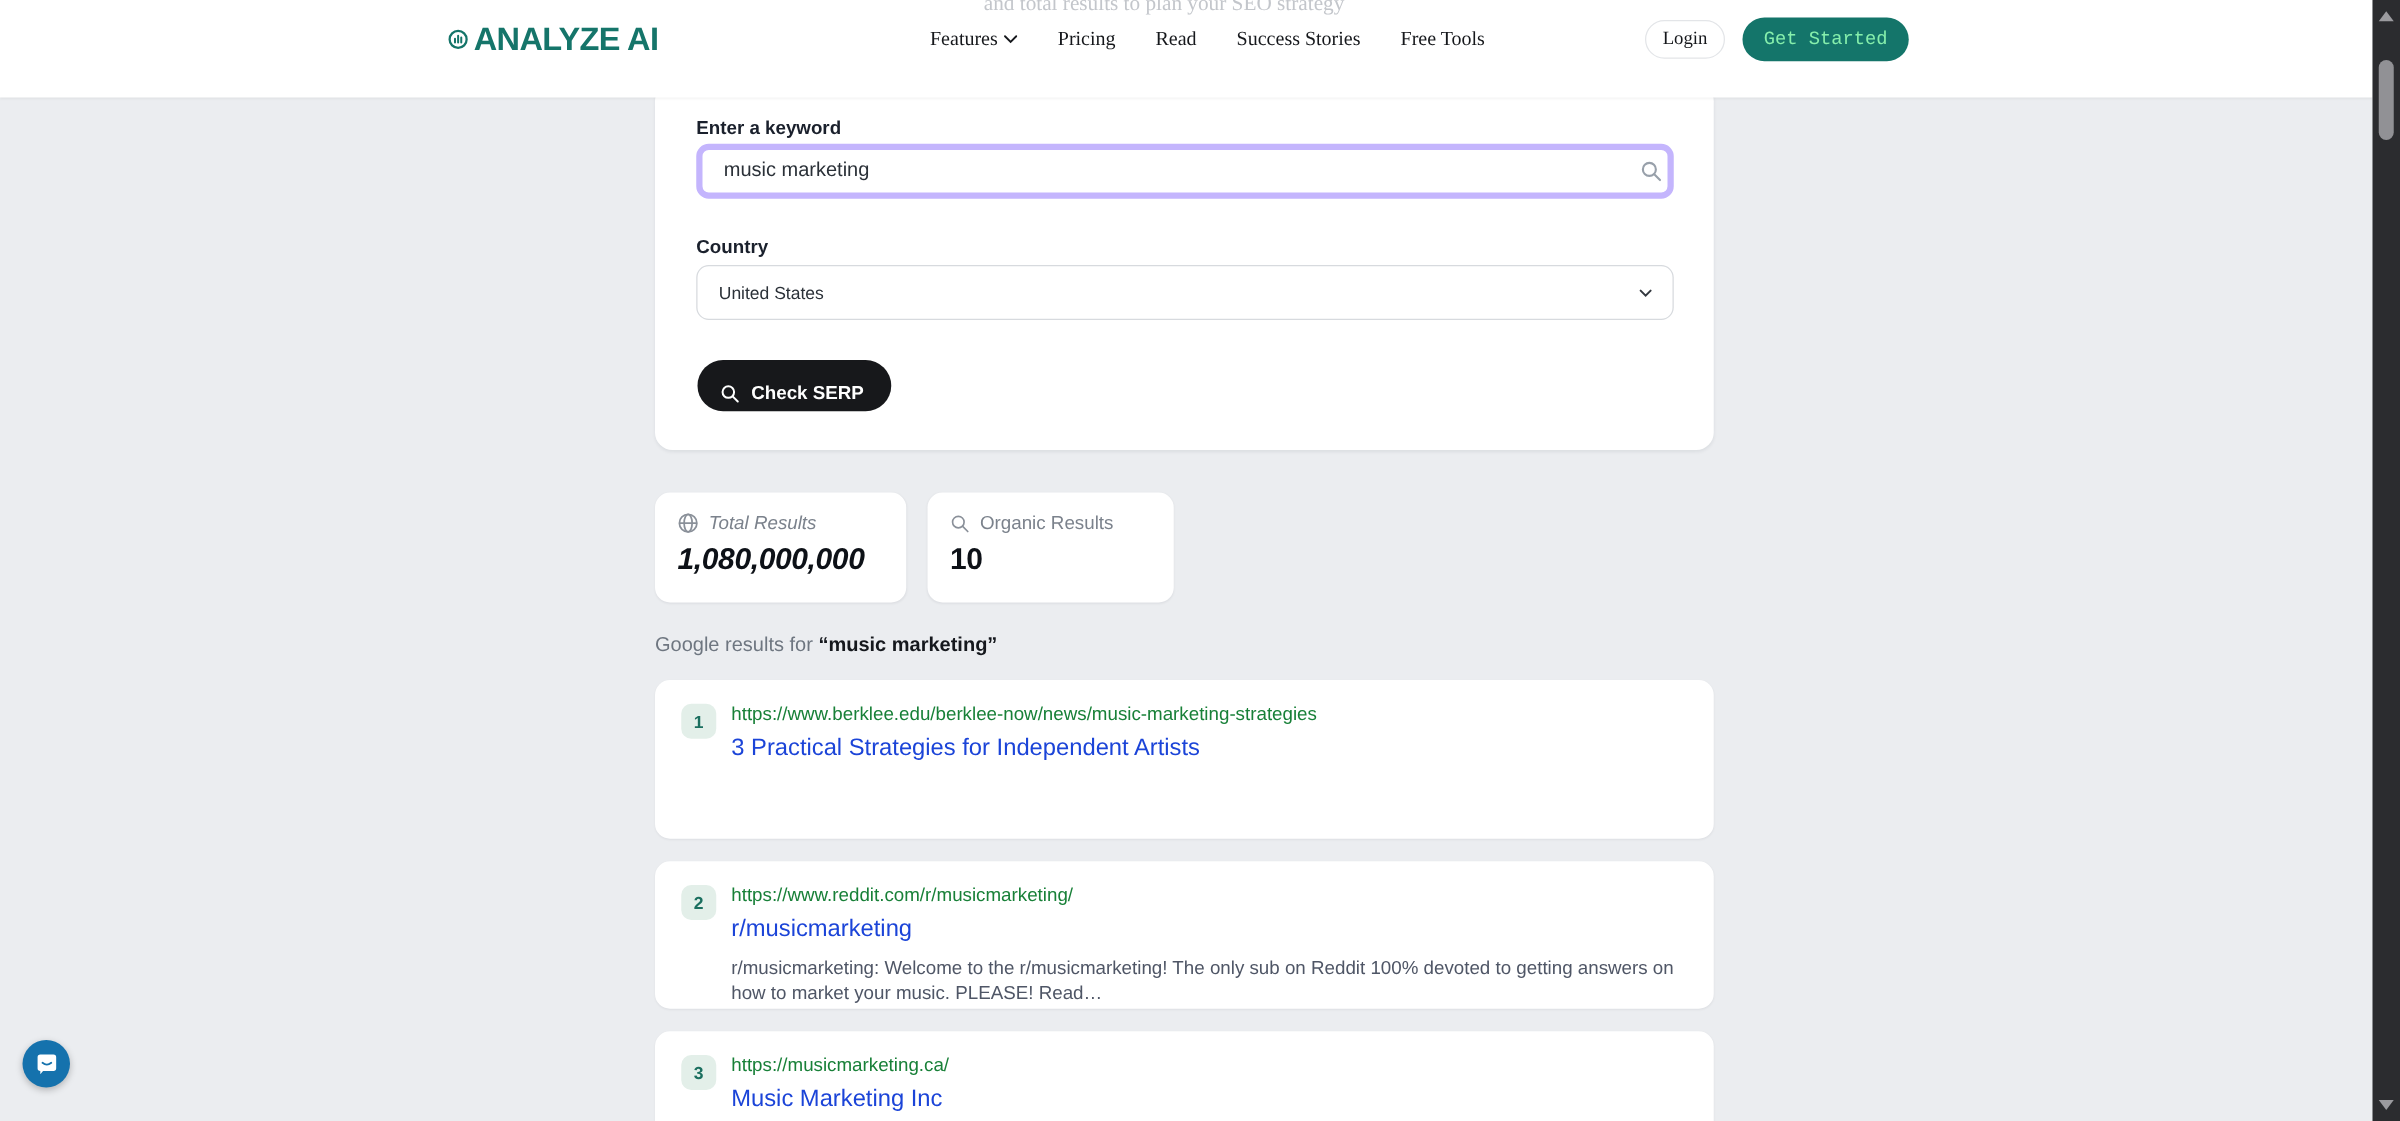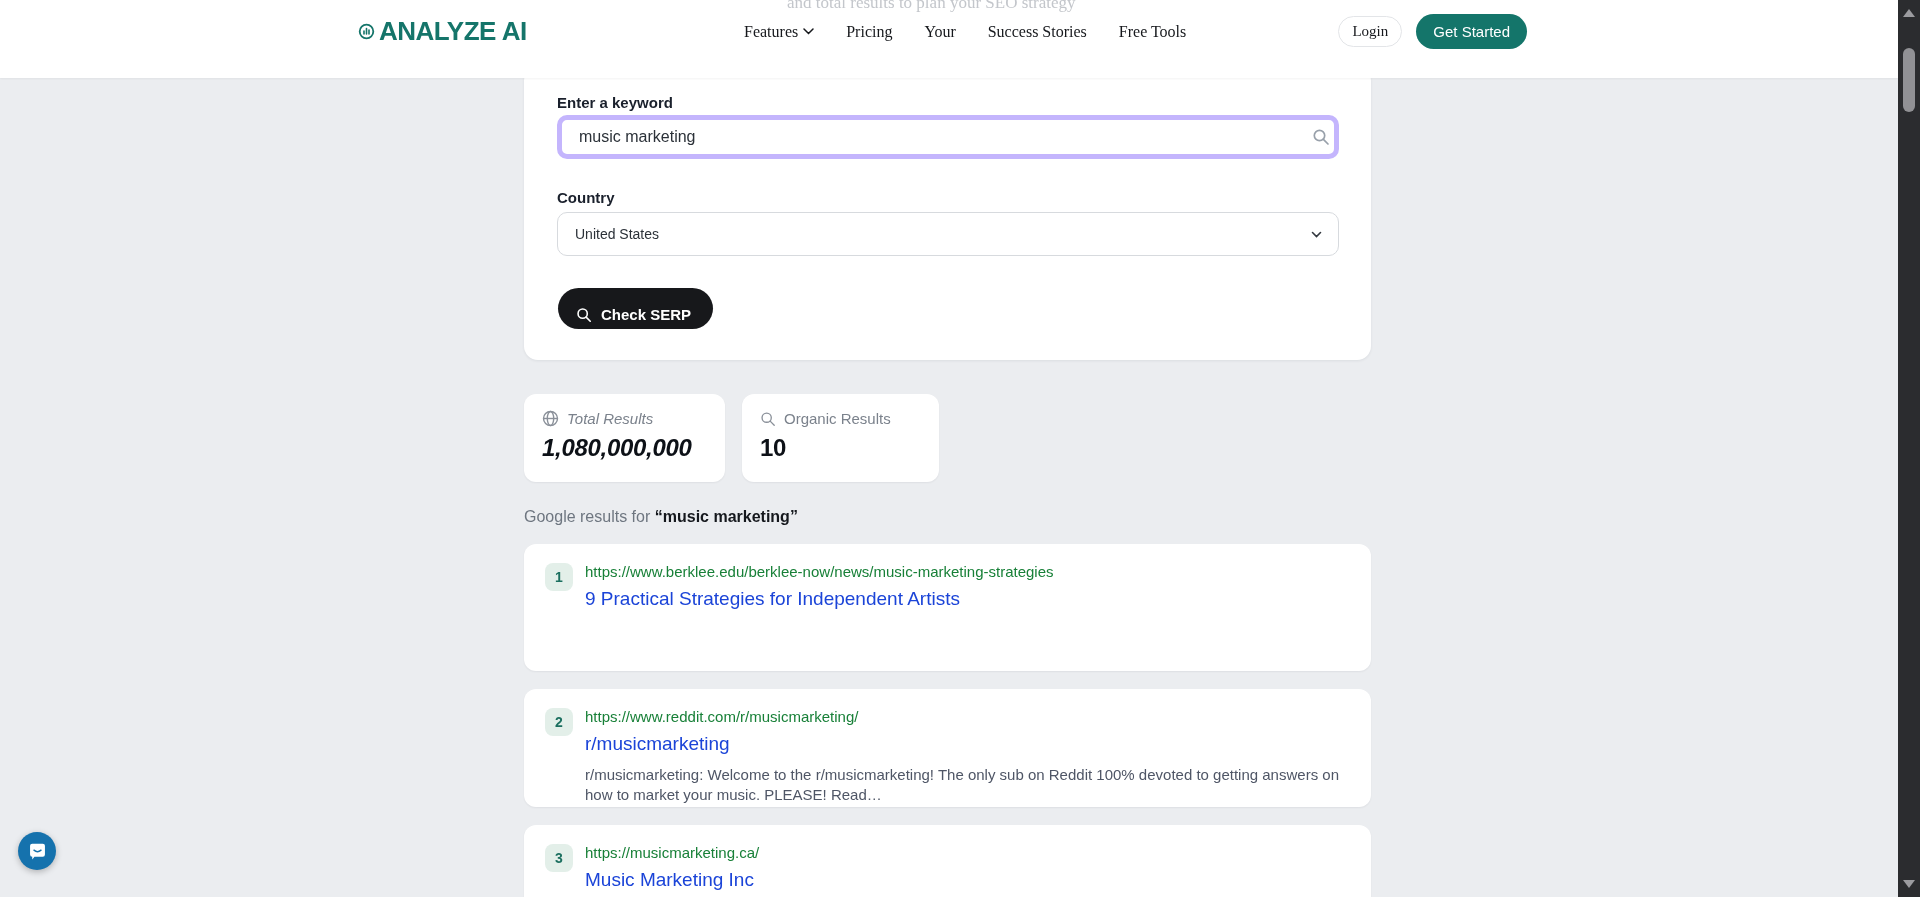--- a/index.html
+++ b/index.html
@@ -14,21 +14,21 @@
                   font-size:17px; color:#c3c6cb; filter:blur(.6px); white-space:nowrap; }
   .logo { position:absolute; left:358px; top:16px; display:flex; align-items:center; gap:4px;
           color:#15756a; font-weight:700; font-size:26px; letter-spacing:-0.5px; }
   .navlinks { position:absolute; left:744px; top:0; height:63px; display:flex; align-items:center; gap:32px;
               font-family:"Liberation Serif",serif; font-size:16px; color:#16181c; }
   .navlink { display:flex; align-items:center; gap:5px; cursor:pointer; white-space:nowrap; }
   .auth { position:absolute; right:371px; top:0; height:63px; display:flex; align-items:center; gap:14px; }
   .login-btn { background:#fff; border:1px solid #e3e5e8; border-radius:999px; padding:6px 13px;
                font-family:"Liberation Serif",serif; font-size:15px; color:#16181c; cursor:pointer; }
   .getstarted-btn { background:#14756a; border:none; border-radius:999px; padding:9px 17px;
-                    font-family:Liberation Sans, sans-serif; font-size:15px; color:#ffffff; cursor:pointer; }
+                    font-family:Liberation Mono, monospace; font-size:15px; color:#86efac; cursor:pointer; }
 
   
   .form-card { position:absolute; left:524px; top:67px; width:847px; height:293px; background:#fff;
                border-radius:14px; box-shadow:0 1px 3px rgba(16,24,40,.07); }
   .field-label { position:absolute; left:33px; font-size:15px; font-weight:700; color:#1a202c; }
   .kw-label { top:27px; }
   .keyword-input { position:absolute; left:33px; top:48px; width:782px; height:44px; border:5px solid #c4b5fd;
                    border-radius:10px; font-size:16px; color:#2b3138; padding:0 44px 0 17px; outline:none;
                    font-family:"Liberation Sans","DejaVu Sans",sans-serif; background:#fff; }
   .input-search-icon { position:absolute; left:788px; top:61px; }
@@ -106,21 +106,21 @@
         <span style="display:flex;">
           <svg width="11" height="7" viewBox="0 0 11 7">
               <path d="M1 1 L5.5 5.5 L10 1" fill="none" stroke="#16181c" stroke-width="1.5" stroke-linecap="round"></path>
             </svg>
         </span>
       </span>
       <span class="navlink">
           <span>Pricing</span>
         </span>
       <span class="navlink">
-          <span>Your</span>
+          <span>Read</span>
         </span>
       <span class="navlink">
           <span>Success Stories</span>
         </span>
       <span class="navlink">
           <span>Free Tools</span>
         </span>
     </nav>
 
     <div class="auth">
@@ -188,21 +188,21 @@
   </section>
 
   <div class="results-header">
     <span>Google results for </span><b>“music marketing”</b>
   </div>
 
   <article class="result-card rc1">
     <div class="rank-badge">1</div>
     <div class="result-body">
       <a class="result-url" href="#">https://www.berklee.edu/berklee-now/news/music-marketing-strategies</a>
-      <a class="result-title" href="#">9 Practical Strategies for Independent Artists</a>
+      <a class="result-title" href="#">3 Practical Strategies for Independent Artists</a>
     </div>
   </article>
 
   <article class="result-card rc2">
     <div class="rank-badge">2</div>
     <div class="result-body">
       <a class="result-url" href="#">https://www.reddit.com/r/musicmarketing/</a>
       <a class="result-title" href="#">r/musicmarketing</a>
       <div class="result-snippet">r/musicmarketing: Welcome to the r/musicmarketing! The only sub on Reddit 100% devoted to getting answers on how to market your music. PLEASE! Read…</div>
     </div>

